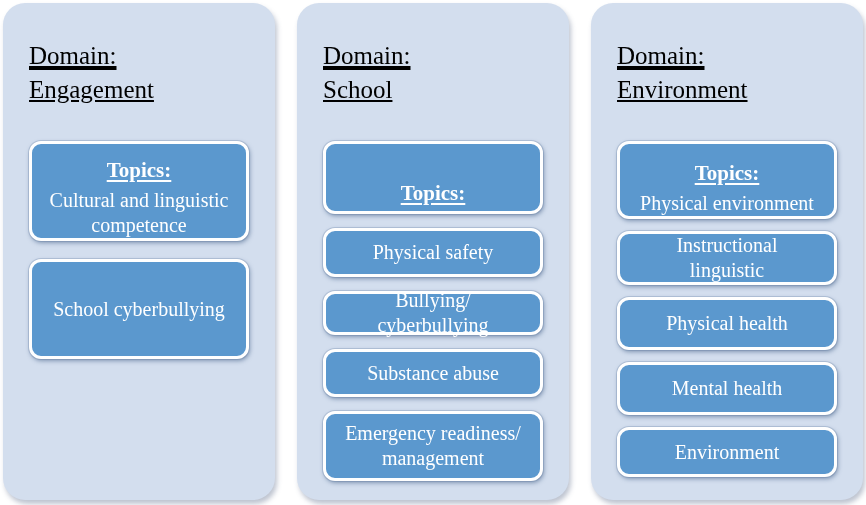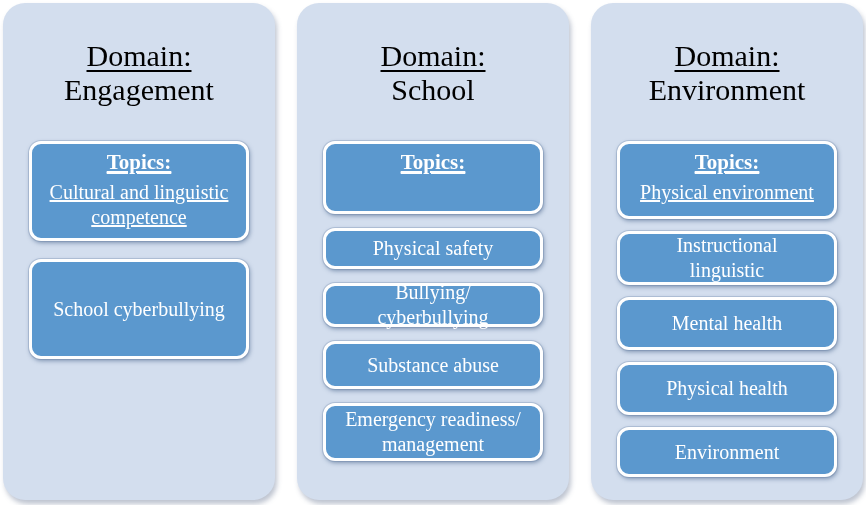--- a/index.html
+++ b/index.html
@@ -20,24 +20,25 @@
     flex: 1 1 0;
     height: 497px;
     background: var(--panel-bg, #d3deee);
     border-radius: 22px;
     padding: 30px 26px 0 26px;
     box-shadow: 2px 4px 5px rgba(110,125,150,0.45);
   }
   .domain-title {
     height: 108px;
     padding-top: 6px;
-    text-align: center;
+    text-align: left;
     color: var(--title-text, #000000);
-    font-size: 30px;
+    font-size: 25px;
     line-height: 34px;
+    text-decoration: underline;
   }
   .domain-label {
     text-decoration: underline;
     text-decoration-thickness: 2px;
     text-underline-offset: 4px;
   }
   .boxes { display: flex; flex-direction: column; }
   .gap-a { gap: 18px; }
   .gap-b { gap: 14px; }
   .gap-c { gap: 12px; }
@@ -49,38 +50,38 @@
     color: var(--box-text, #ffffff);
     font-size: 20px;
     line-height: 25px;
     text-align: center;
     display: flex;
     flex-direction: column;
     align-items: center;
     justify-content: center;
   }
   .box-text { white-space: pre-line; }
-  .box.with-heading { justify-content: flex-start; padding-top: 5px; text-decoration: underline; }
+  .box.with-heading { justify-content: flex-end; padding-top: 5px; }
   .box-heading {
     font-weight: bold;
     font-size: 21px;
     line-height: 26px;
     margin-bottom: 5px;
     text-decoration: underline;
     text-decoration-thickness: 2px;
     text-underline-offset: 3px;
   }
   
   .c1-h { height: 100px; }
   
   .c2-h1 { height: 73px; }
-  .c2-h2 { height: 41px; }
+  .c2-h2 { height: 49px; }
   .c2-h3 { height: 44px; }
   .c2-h4 { height: 48px; }
-  .c2-h5 { height: 58px; }
+  .c2-h5 { height: 70px; }
   
   .c3-h1 { height: 78px; }
   .c3-h2 { height: 54px; }
   .c3-h3 { height: 53px; }
   .c3-h4 { height: 53px; }
   .c3-h5 { height: 50px; }
 </style>
 </head>
 <body>
 
@@ -136,25 +137,25 @@
     </div>
     <div class="boxes gap-c">
       <div class="box with-heading c3-h1">
         <div class="box-heading">Topics:</div>
         <div class="box-text">Physical environment</div>
       </div>
       <div class="box c3-h2">
         <div class="box-text">Instructional
 linguistic</div>
       </div>
+      <div class="box c3-h3">
+        <div class="box-text">Physical health</div>
+      </div>
       <div class="box c3-h4">
         <div class="box-text">Mental health</div>
-      </div>
-      <div class="box c3-h3">
-        <div class="box-text">Physical health</div>
       </div>
       <div class="box c3-h5">
         <div class="box-text">Environment</div>
       </div>
     </div>
   </div>
 
 </div>
 
 </body></html>

